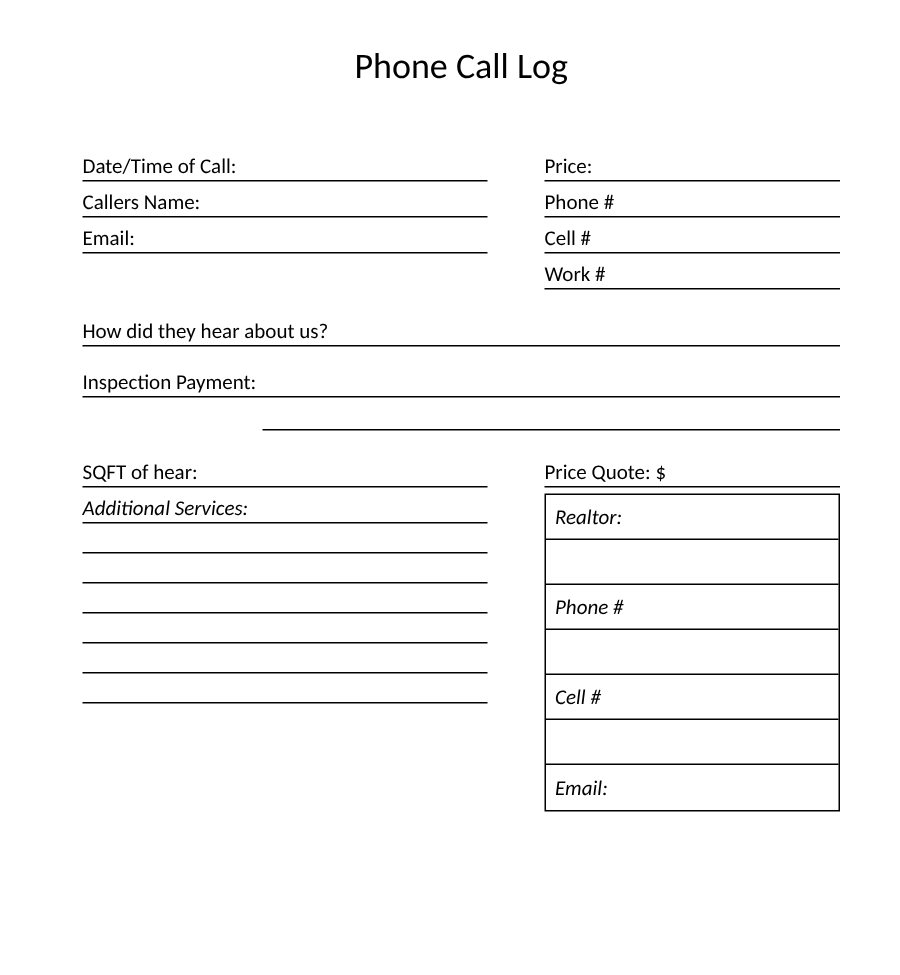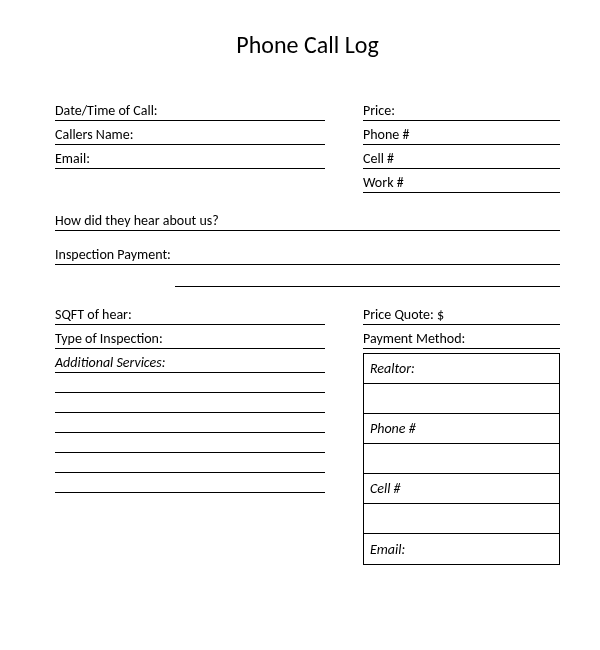--- a/index.html
+++ b/index.html
@@ -150,34 +150,20 @@
       </div>
     </div>
     <div class="col-right">
       <div class="field">
         <span class="label">Price Quote: $</span>
         <span class="value"></span>
       </div>
     </div>
   </div>
 
-  <div class="row">
-    <div class="col-left">
-      <div class="field">
-        <span class="label">Type of Inspection:</span>
-        <span class="value"></span>
-      </div>
-    </div>
-    <div class="col-right">
-      <div class="field">
-        <span class="label">Payment Method:</span>
-        <span class="value"></span>
-      </div>
-    </div>
-  </div>
 
   <div class="row" style="align-items:flex-start; margin-bottom:0;font-style:italic;">
     <div class="col-left">
       <div class="field">
         <span class="label">Additional Services:</span>
         <span class="value"></span>
       </div>
       <div class="full-line short"></div>
       <div class="full-line short"></div>
       <div class="full-line short"></div>

